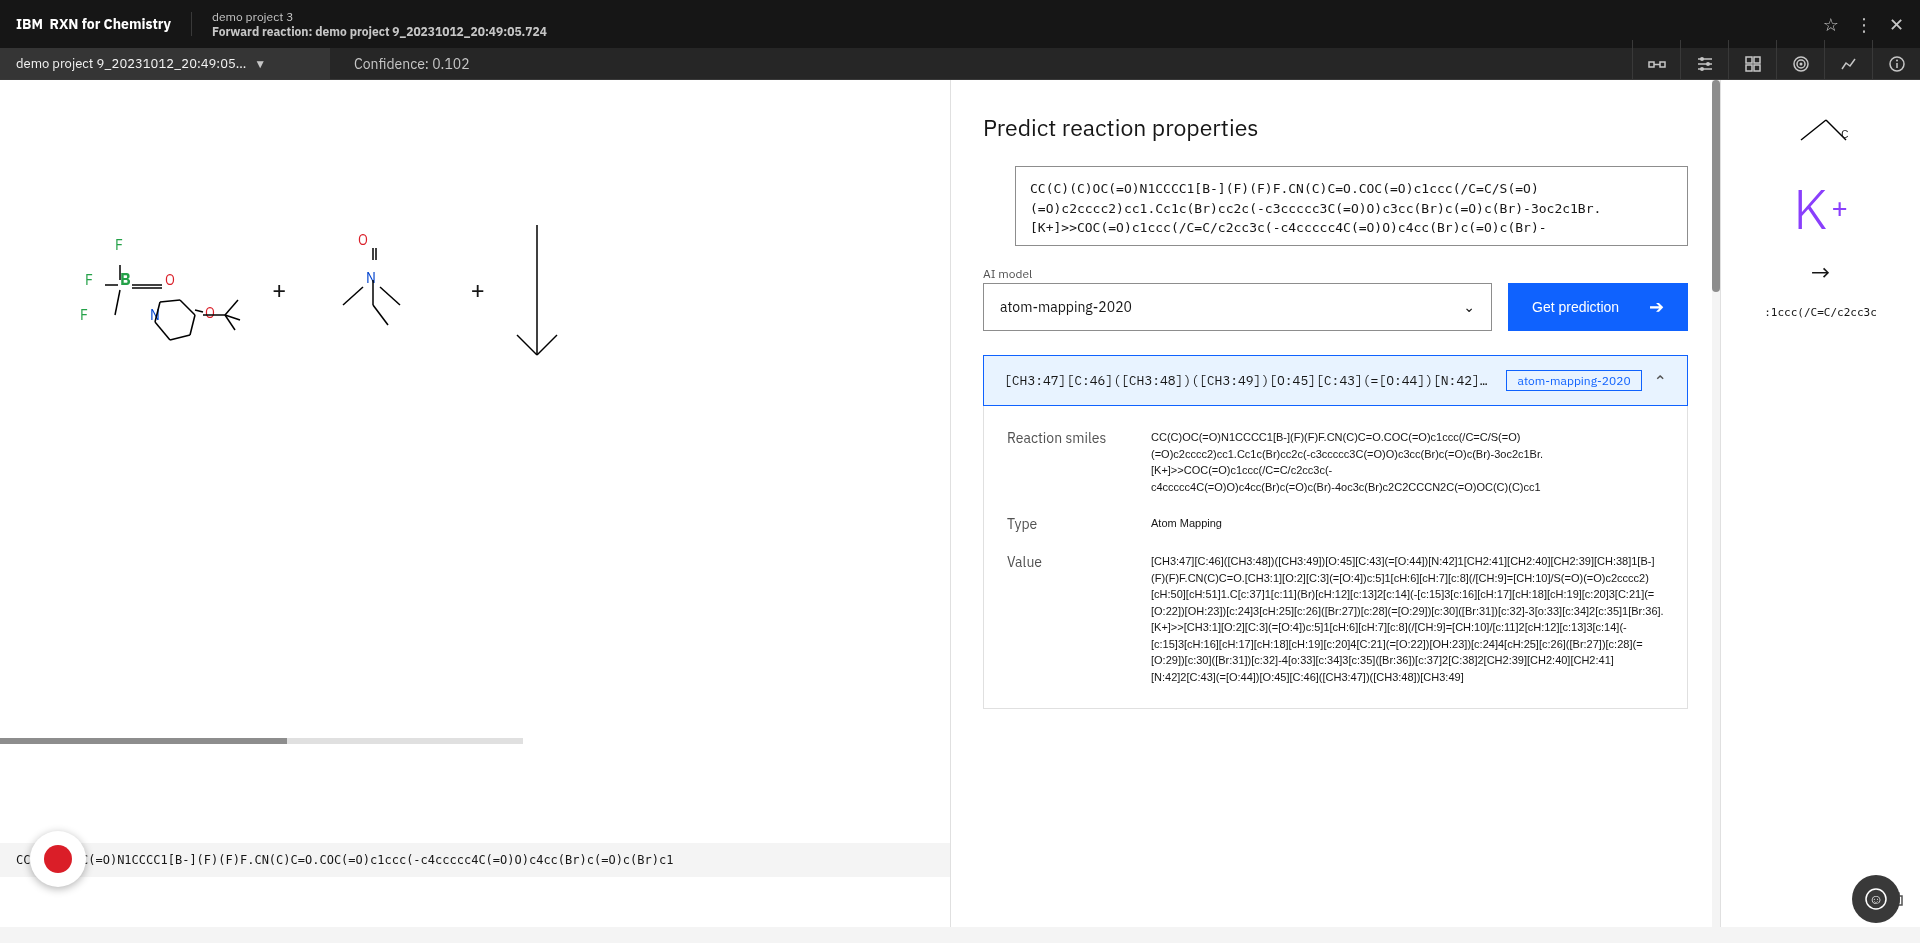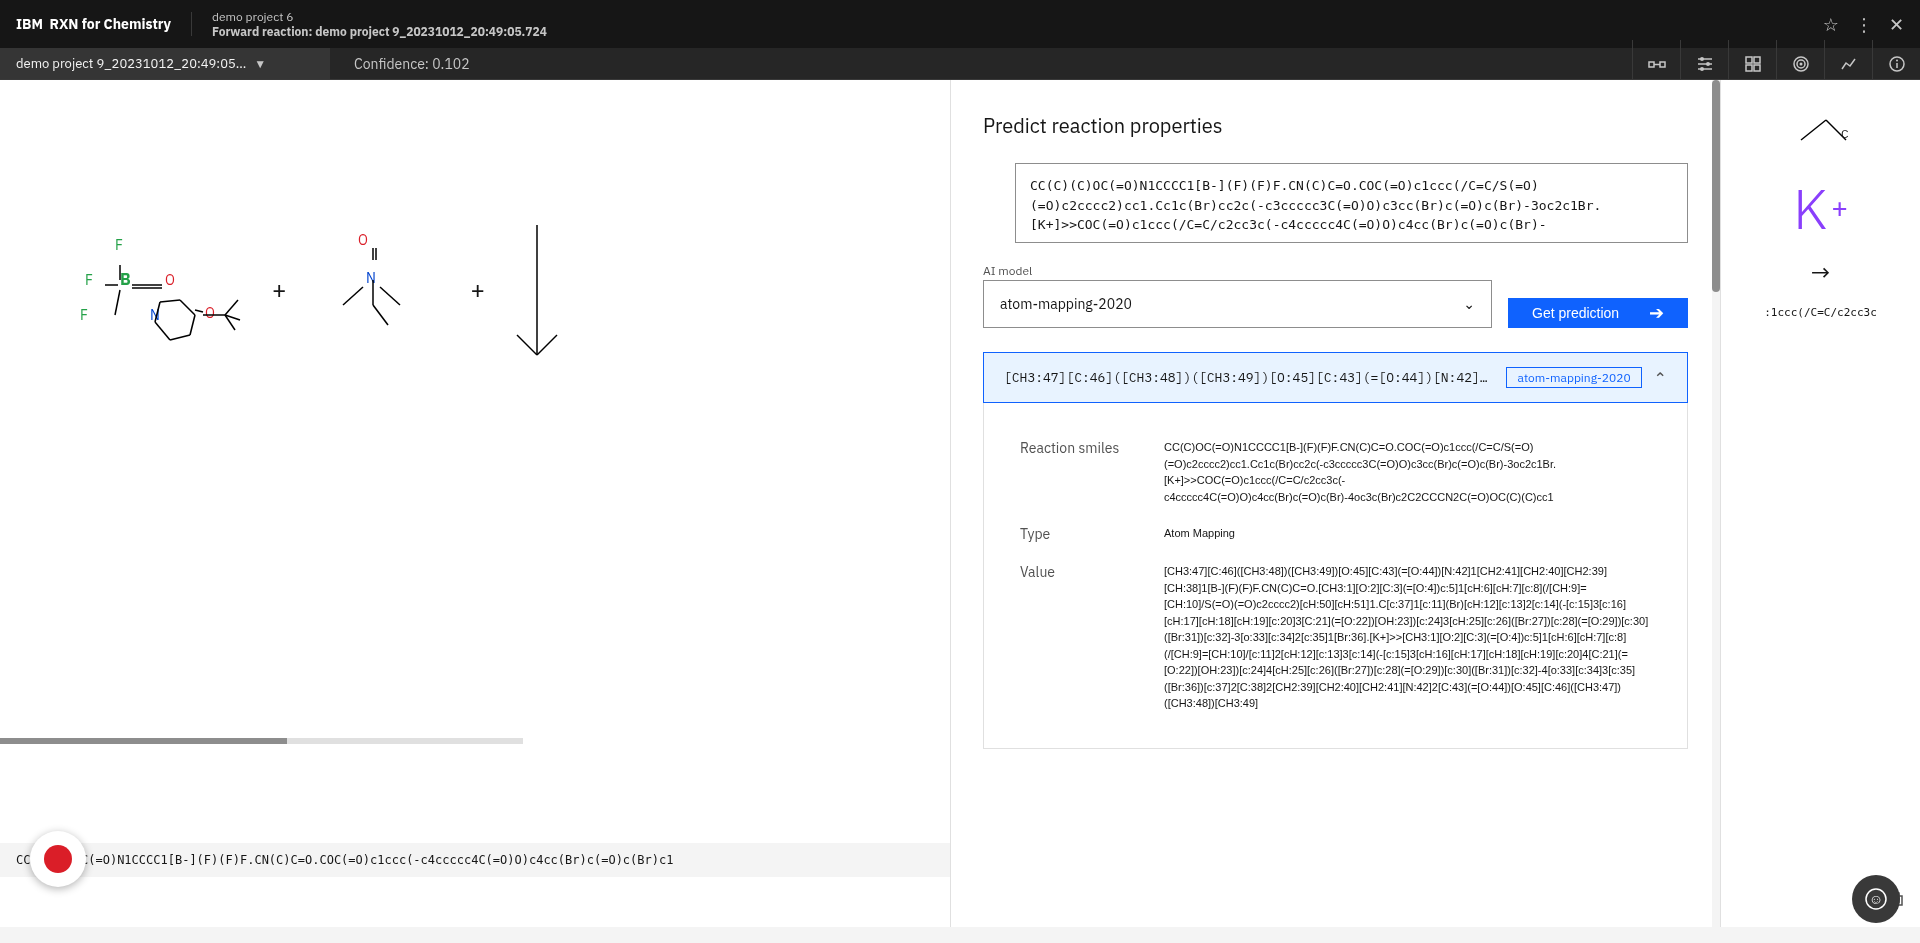--- a/index.html
+++ b/index.html
@@ -131,21 +131,21 @@
       background: #8d8d8d;
       border-radius: 4px;
     }
 
     
     .predict-content {
       padding: 32px 32px 32px 32px;
     }
 
     .predict-title {
-      font-size: 20px;
+      font-size: 23px;
       font-weight: 400;
       color: #161616;
       margin-bottom: 24px;
     }
 
     .smiles-input-box {
       border: 1px solid #8d8d8d;
       padding: 12px 14px;
       font-size: 13px;
       color: #161616;
@@ -187,21 +187,21 @@
       justify-content: space-between;
       cursor: pointer;
       height: 48px;
     }
 
     .get-prediction-btn {
       background: #0f62fe;
       color: #fff;
       border: none;
       padding: 0 24px;
-      height: 30px;
+      height: 48px;
       font-size: 14px;
       cursor: pointer;
       display: flex;
       align-items: center;
       gap: 28px;
       white-space: nowrap;
       min-width: 180px;
       justify-content: space-between;
     }
 
@@ -238,21 +238,21 @@
       margin-left: 16px;
       white-space: nowrap;
     }
 
     .chevron-up { color: #525252; margin-left: 12px; cursor: pointer; }
 
     
     .details-table {
       border: 1px solid #e0e0e0;
       border-top: none;
-      padding: 36px;
+      padding: 23px;
     }
 
     .detail-row {
       display: flex;
       gap: 24px;
       margin-bottom: 20px;
     }
 
     .detail-row:last-child { margin-bottom: 0; }
 
@@ -282,21 +282,21 @@
 <body>
 
 <div class="topbar">
   <div class="topbar-left">
     <span class="topbar-brand">
       <span>IBM</span>
       &nbsp;<span>RXN for Chemistry</span>
     </span>
     <div class="topbar-divider"></div>
     <div>
-      <div style="font-size:12px;color:#c6c6c6;">demo project 6</div>
+      <div style="font-size:12px;color:#c6c6c6;">demo project 3</div>
       <div style="font-size:12px;color:#c6c6c6;font-weight:bold;">Forward reaction: demo project 9_20231012_20:49:05.724</div>
     </div>
   </div>
   <div class="topbar-icons">
     <span class="topbar-icon">☆</span>
     <span class="topbar-icon">⋮</span>
     <span class="topbar-icon">✕</span>
   </div>
 </div>
 

